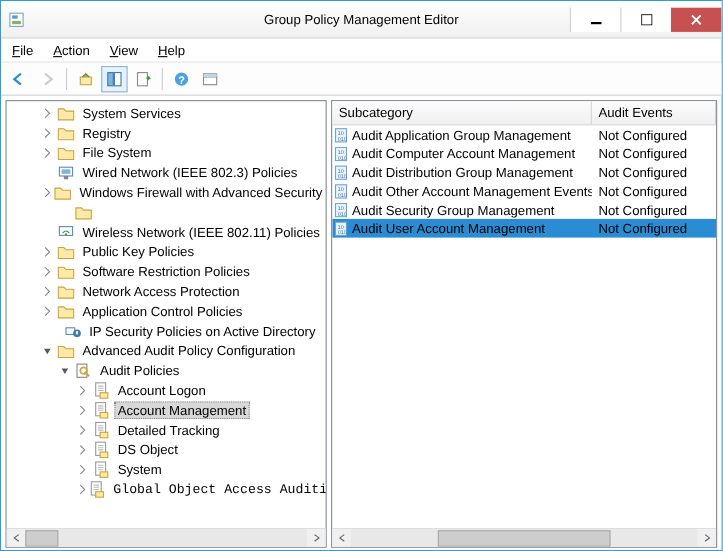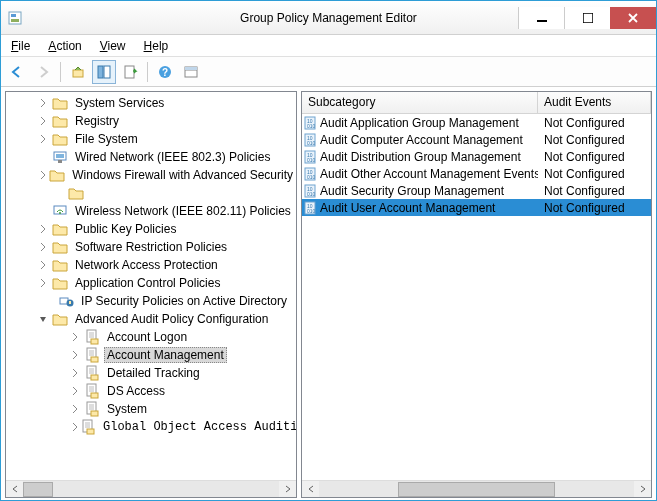--- a/index.html
+++ b/index.html
@@ -387,20 +387,35 @@
               <path d="M2 3 L8 3 L5 8 z" fill="#595959"></path>
             </svg>
           </span>
           <span class="ticon">
             <svg width="16" height="16">
               <path d="M1 4 h5 l2 2 h7 v8 h-14 z" fill="#fde9a9" stroke="#caa53a"></path>
             </svg>
           </span>
           <span class="label">Advanced Audit Policy Configuration</span>
         </div>
+        <div class="node" style="padding-left: 48px;">
+          <span class="twisty open">
+            <svg width="10" height="10">
+              <path d="M2 3 L8 3 L5 8 z" fill="#595959"></path>
+            </svg>
+          </span>
+          <span class="ticon">
+            <svg width="16" height="16">
+              <rect x="2" y="2" width="9" height="12" fill="#fff" stroke="#888"></rect>
+              <path d="M9 9 l4 4" stroke="#caa53a" stroke-width="2"></path>
+              <circle cx="8" cy="8" r="3" fill="none" stroke="#caa53a" stroke-width="1.5"></circle>
+            </svg>
+          </span>
+          <span class="label">Audit Policies</span>
+        </div>
         <div class="node" style="padding-left: 64px;">
           <span class="twisty ">
             <svg width="10" height="10">
               <path d="M3 1 L7 5 L3 9" fill="none" stroke="#888" stroke-width="1"></path>
             </svg>
           </span>
           <span class="ticon">
             <svg width="16" height="16">
               <rect x="3" y="1" width="9" height="12" fill="#fff" stroke="#9a9a9a"></rect>
               <line x1="5" y1="4" x2="10" y2="4" stroke="#bbb"></line>
@@ -453,21 +468,21 @@
           </span>
           <span class="ticon">
             <svg width="16" height="16">
               <rect x="3" y="1" width="9" height="12" fill="#fff" stroke="#9a9a9a"></rect>
               <line x1="5" y1="4" x2="10" y2="4" stroke="#bbb"></line>
               <line x1="5" y1="6" x2="10" y2="6" stroke="#bbb"></line>
               <line x1="5" y1="8" x2="10" y2="8" stroke="#bbb"></line>
               <rect x="7" y="10" width="7" height="5" fill="#fde9a9" stroke="#caa53a"></rect>
             </svg>
           </span>
-          <span class="label">DS Access</span>
+          <span class="label">DS Object</span>
         </div>
         <div class="node" style="padding-left: 64px;">
           <span class="twisty ">
             <svg width="10" height="10">
               <path d="M3 1 L7 5 L3 9" fill="none" stroke="#888" stroke-width="1"></path>
             </svg>
           </span>
           <span class="ticon">
             <svg width="16" height="16">
               <rect x="3" y="1" width="9" height="12" fill="#fff" stroke="#9a9a9a"></rect>

